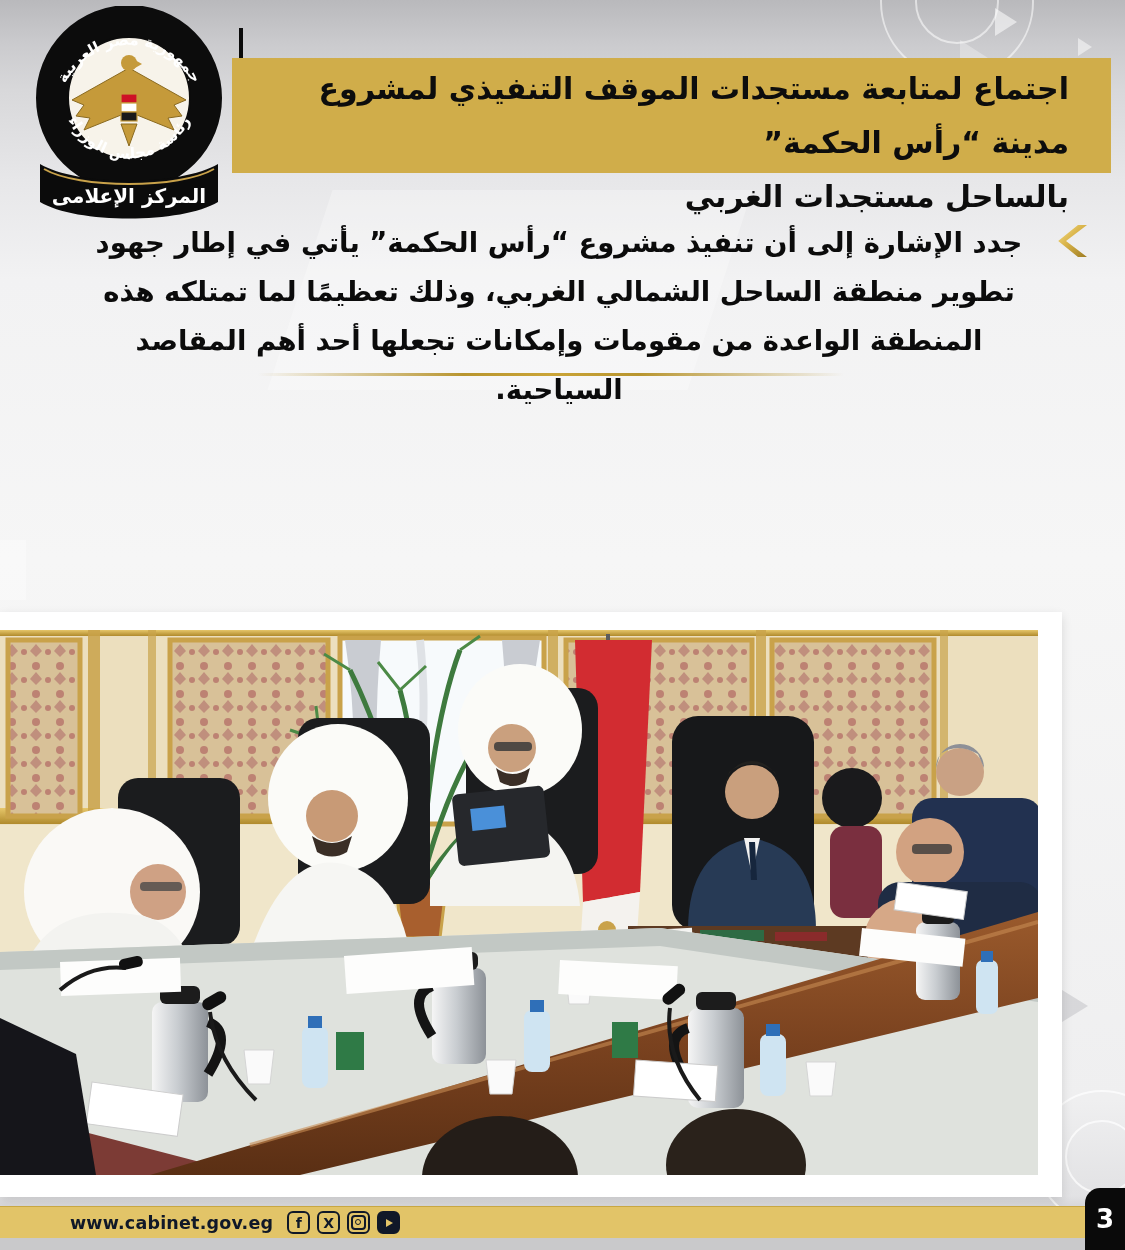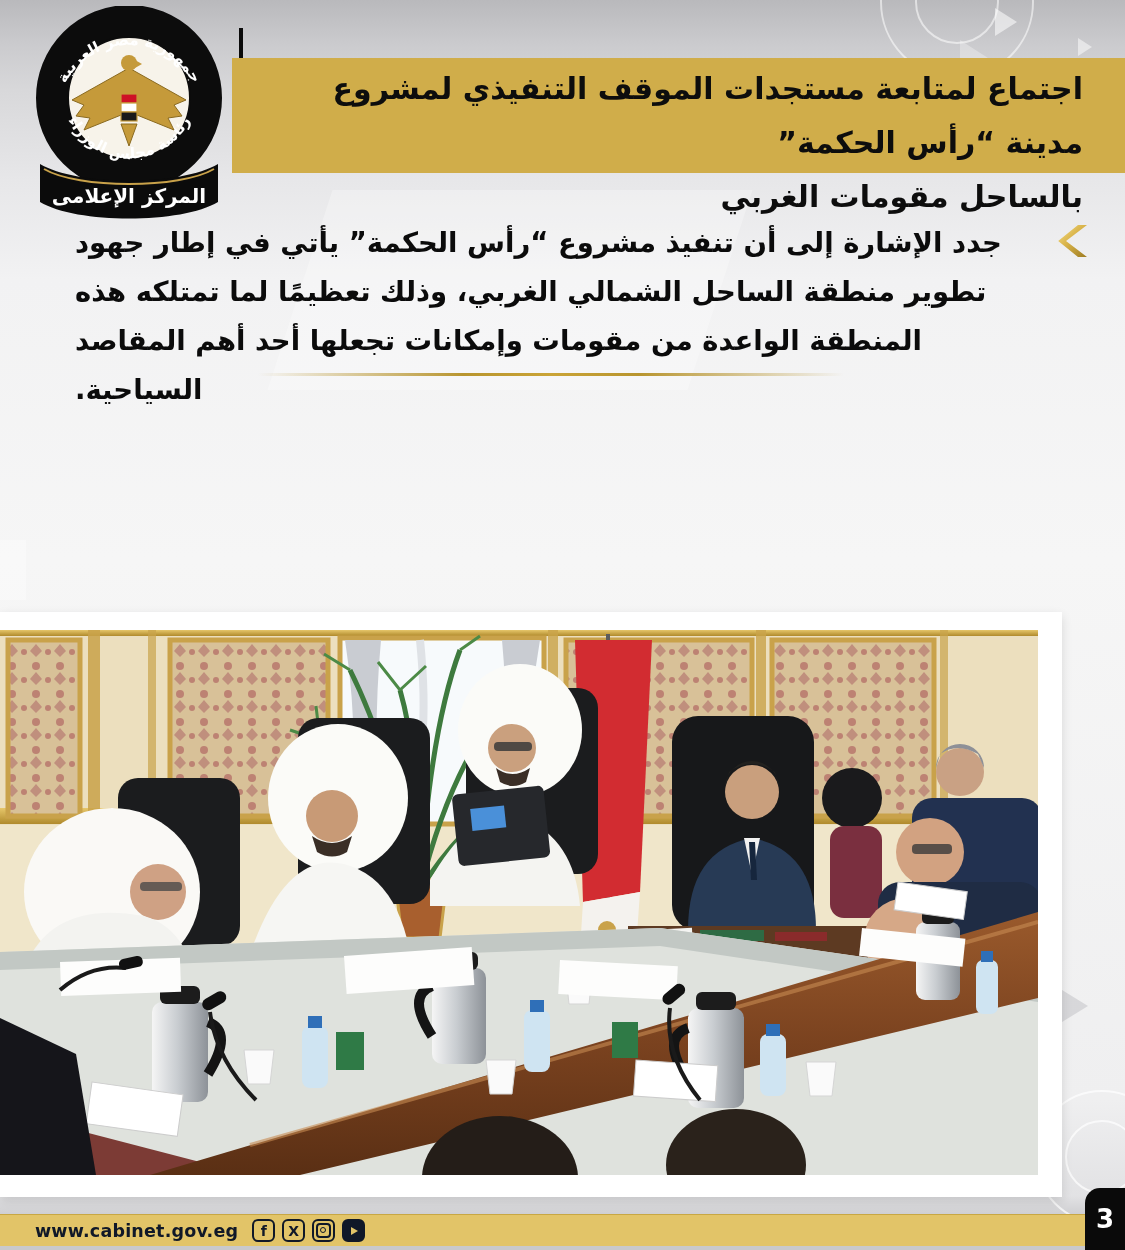--- a/index.html
+++ b/index.html
@@ -5,41 +5,41 @@
   html,body{margin:0;padding:0;}
   body{font-family:"DejaVu Sans","Liberation Sans",sans-serif;background:#888;}
   .page{position:relative;width:1125px;height:1250px;margin:0 auto;overflow:hidden;
     background:linear-gradient(180deg,#b9b9bc 0px,#cbcbce 45px,#d8d8da 90px,#e7e7e9 180px,#f2f2f3 280px,#f6f6f6 560px,#efeff0 1100px,#e2e2e4 1196px,#cfcfd2 1214px,#c9c9cb 1218px);}
   
   .deco{position:absolute;pointer-events:none;}
   .deco.circle{border:2px solid rgba(255,255,255,.55);border-radius:50%;}
   .deco.tri{width:0;height:0;}
   .deco.soft{background:rgba(255,255,255,.35);}
   
-  .banner{position:absolute;left:232px;right:0;top:58px;height:115px;background:#d0ad4a;}
+  .banner{position:absolute;left:232px;right:14px;top:58px;height:115px;background:#d0ad4a;}
   .banner-inner{direction:rtl;text-align:right;padding:4px 42px 0 18px;color:#0d0d0d;
     font-weight:700;font-size:30px;line-height:54px;letter-spacing:-.2px;}
   .vline{position:absolute;left:239px;top:28px;width:4px;height:142px;background:#0b0b0b;}
   .logo{position:absolute;left:28px;top:6px;width:202px;height:214px;}
   
-  .para{position:absolute;right:38px;width:1012px;direction:rtl;text-align:left;
+  .para{position:absolute;right:38px;width:1012px;direction:rtl;text-align:center;
     color:#0b0b0b;font-weight:700;font-size:27.5px;line-height:49px;padding-right:44px;box-sizing:border-box;}
   .para .bullet{position:absolute;right:0;top:7px;width:30px;height:32px;display:block;
     background:linear-gradient(135deg,#f8e08a 0%,#d9b44a 45%,#9e7c22 100%);
     clip-path:polygon(100% 0,30% 50%,100% 100%,70% 100%,4% 50%,70% 0);}
   .divider{position:absolute;left:258px;top:373px;width:586px;height:3px;
     background:linear-gradient(90deg,rgba(185,152,47,0) 0%,#b8952f 35%,#caa437 50%,#b8952f 65%,rgba(185,152,47,0) 100%);}
   
   .photo-frame{position:absolute;left:0;top:612px;width:1062px;height:585px;background:#ffffff;
     box-shadow:0 4px 10px rgba(0,0,0,.12);}
   .photo{position:absolute;left:0;top:18px;width:1038px;height:545px;overflow:hidden;background:#ecdfbe;}
   .photo svg{display:block;}
   
-  .footer{position:absolute;left:0;right:0;bottom:4px;height:32px;background:#e2c468;border-top:1px solid #c8a743;
-    display:flex;align-items:center;gap:14px;padding-left:35px;box-sizing:border-box;}
+  .footer{position:absolute;left:0;right:0;bottom:12px;height:32px;background:#e2c468;border-top:1px solid #c8a743;
+    display:flex;align-items:center;gap:14px;padding-left:70px;box-sizing:border-box;}
   .site{color:#101828;font-weight:700;font-size:17.5px;letter-spacing:.2px;}
   .socials{display:flex;gap:7px;align-items:center;}
   .sicon{width:23px;height:23px;border:2.4px solid #101828;border-radius:6px;box-sizing:border-box;
     display:flex;align-items:center;justify-content:center;color:#101828;font-weight:900;font-size:14px;line-height:1;background:transparent;}
   .sicon.filled{background:#101828;}
   .sicon .play{width:0;height:0;border-left:7px solid #e2c468;border-top:4.5px solid transparent;border-bottom:4.5px solid transparent;margin-left:2px;}
   .sicon .ig{width:11px;height:11px;border:2px solid #101828;border-radius:4px;position:relative;}
   .sicon .ig::after{content:"";position:absolute;left:2.2px;top:2.2px;width:4px;height:4px;border:1.4px solid #101828;border-radius:50%;}
   .pagenum{position:absolute;right:0;bottom:0;width:40px;height:62px;background:#0a0a0a;
     border-top-left-radius:15px;display:flex;align-items:center;justify-content:center;
@@ -58,21 +58,21 @@
   <div class="deco circle" style="left:1035px;top:1090px;width:130px;height:130px;border-color:rgba(255,255,255,.7);"></div>
   <div class="deco circle" style="left:1065px;top:1120px;width:70px;height:70px;border-color:rgba(255,255,255,.7);"></div>
   <div class="deco tri" style="left:1062px;top:990px;border-top:16px solid transparent;border-bottom:16px solid transparent;border-left:26px solid rgba(170,170,175,.35);"></div>
   <div class="deco soft" style="left:0;top:540px;width:26px;height:60px;"></div>
   <div class="deco soft" style="left:300px;top:190px;width:420px;height:200px;transform:skewX(-18deg);background:rgba(255,255,255,.28);"></div>
 
   <div class="vline"></div>
   <div class="banner">
     <div class="banner-inner">
       <div>اجتماع لمتابعة مستجدات الموقف التنفيذي لمشروع مدينة “رأس الحكمة”</div>
-      <div>بالساحل مقومات الغربي</div>
+      <div>بالساحل مستجدات الغربي</div>
     </div>
   </div>
 
   <div class="logo">
     <svg width="202" height="214" viewBox="0 0 202 214">
       <circle cx="101" cy="92" r="77" fill="none" stroke="#0c0c0c" stroke-width="32"></circle>
       <circle cx="101" cy="92" r="61" fill="#f7f3ea" stroke="#0c0c0c" stroke-width="2"></circle>
       <defs>
         <path id="arcTop" d="M 30,99 A 72,72 0 0 1 172,99"></path>
         <path id="arcBot" d="M 34,96 A 68,68 0 0 0 168,96"></path>

